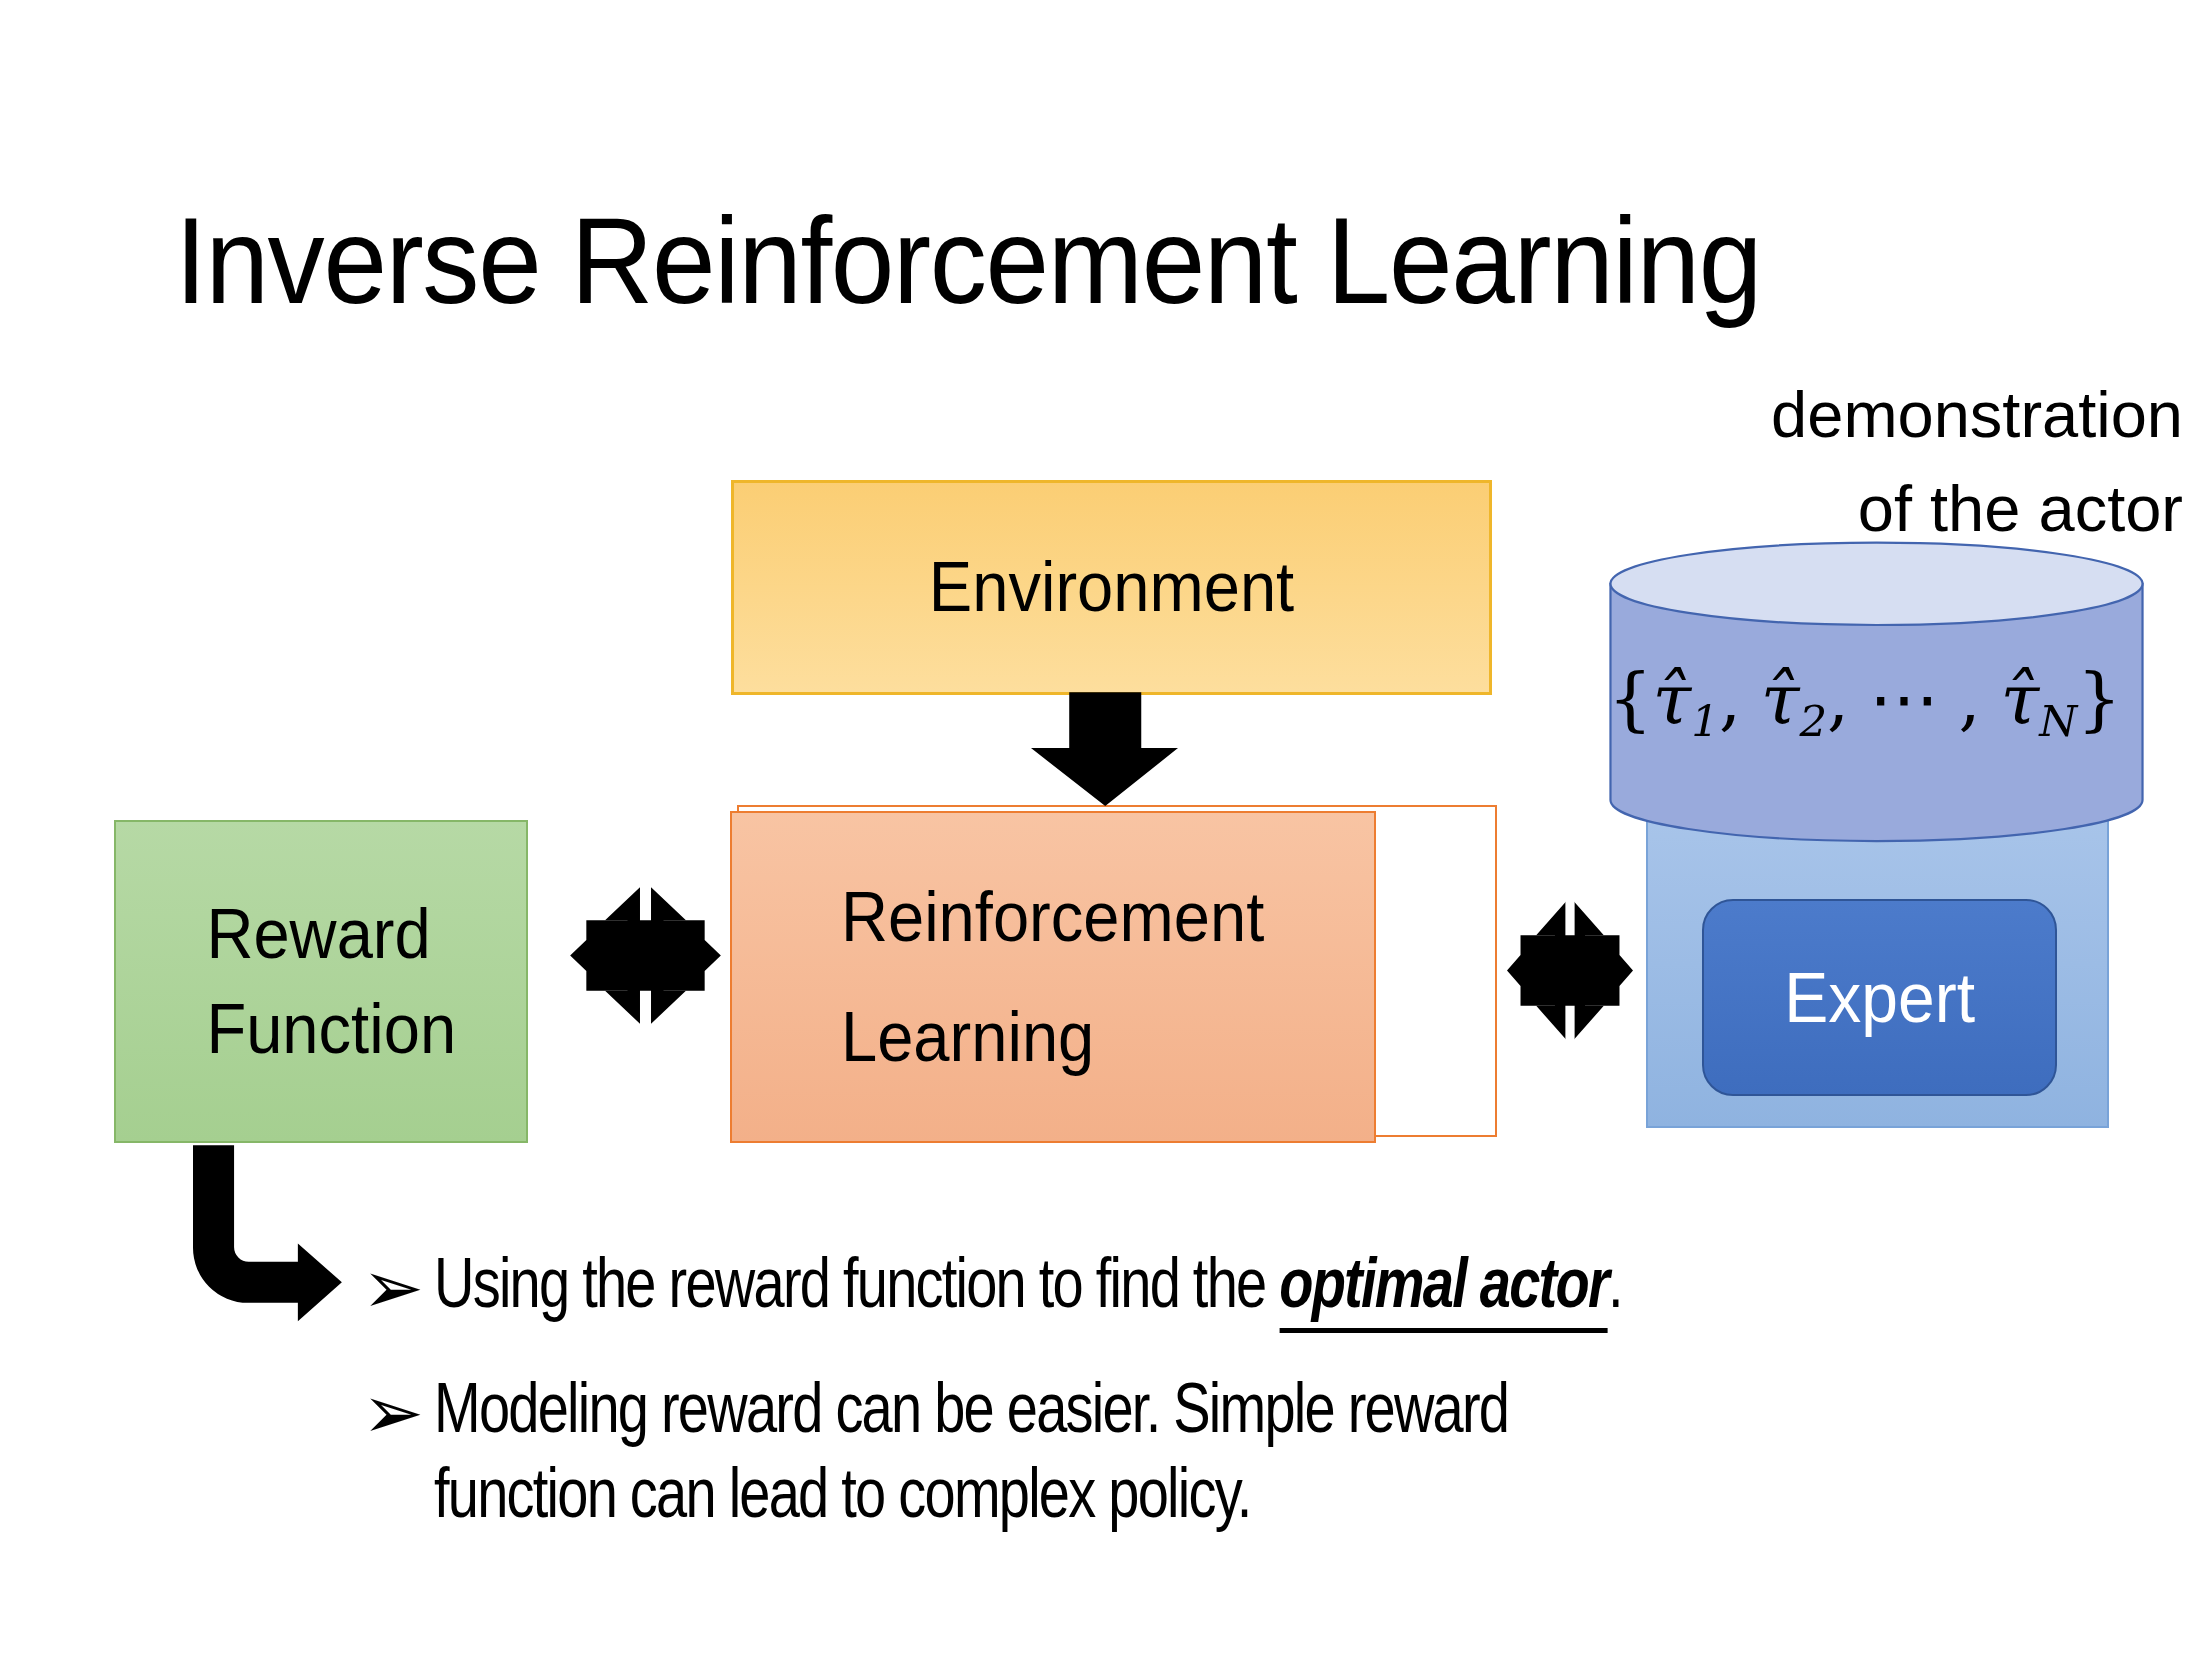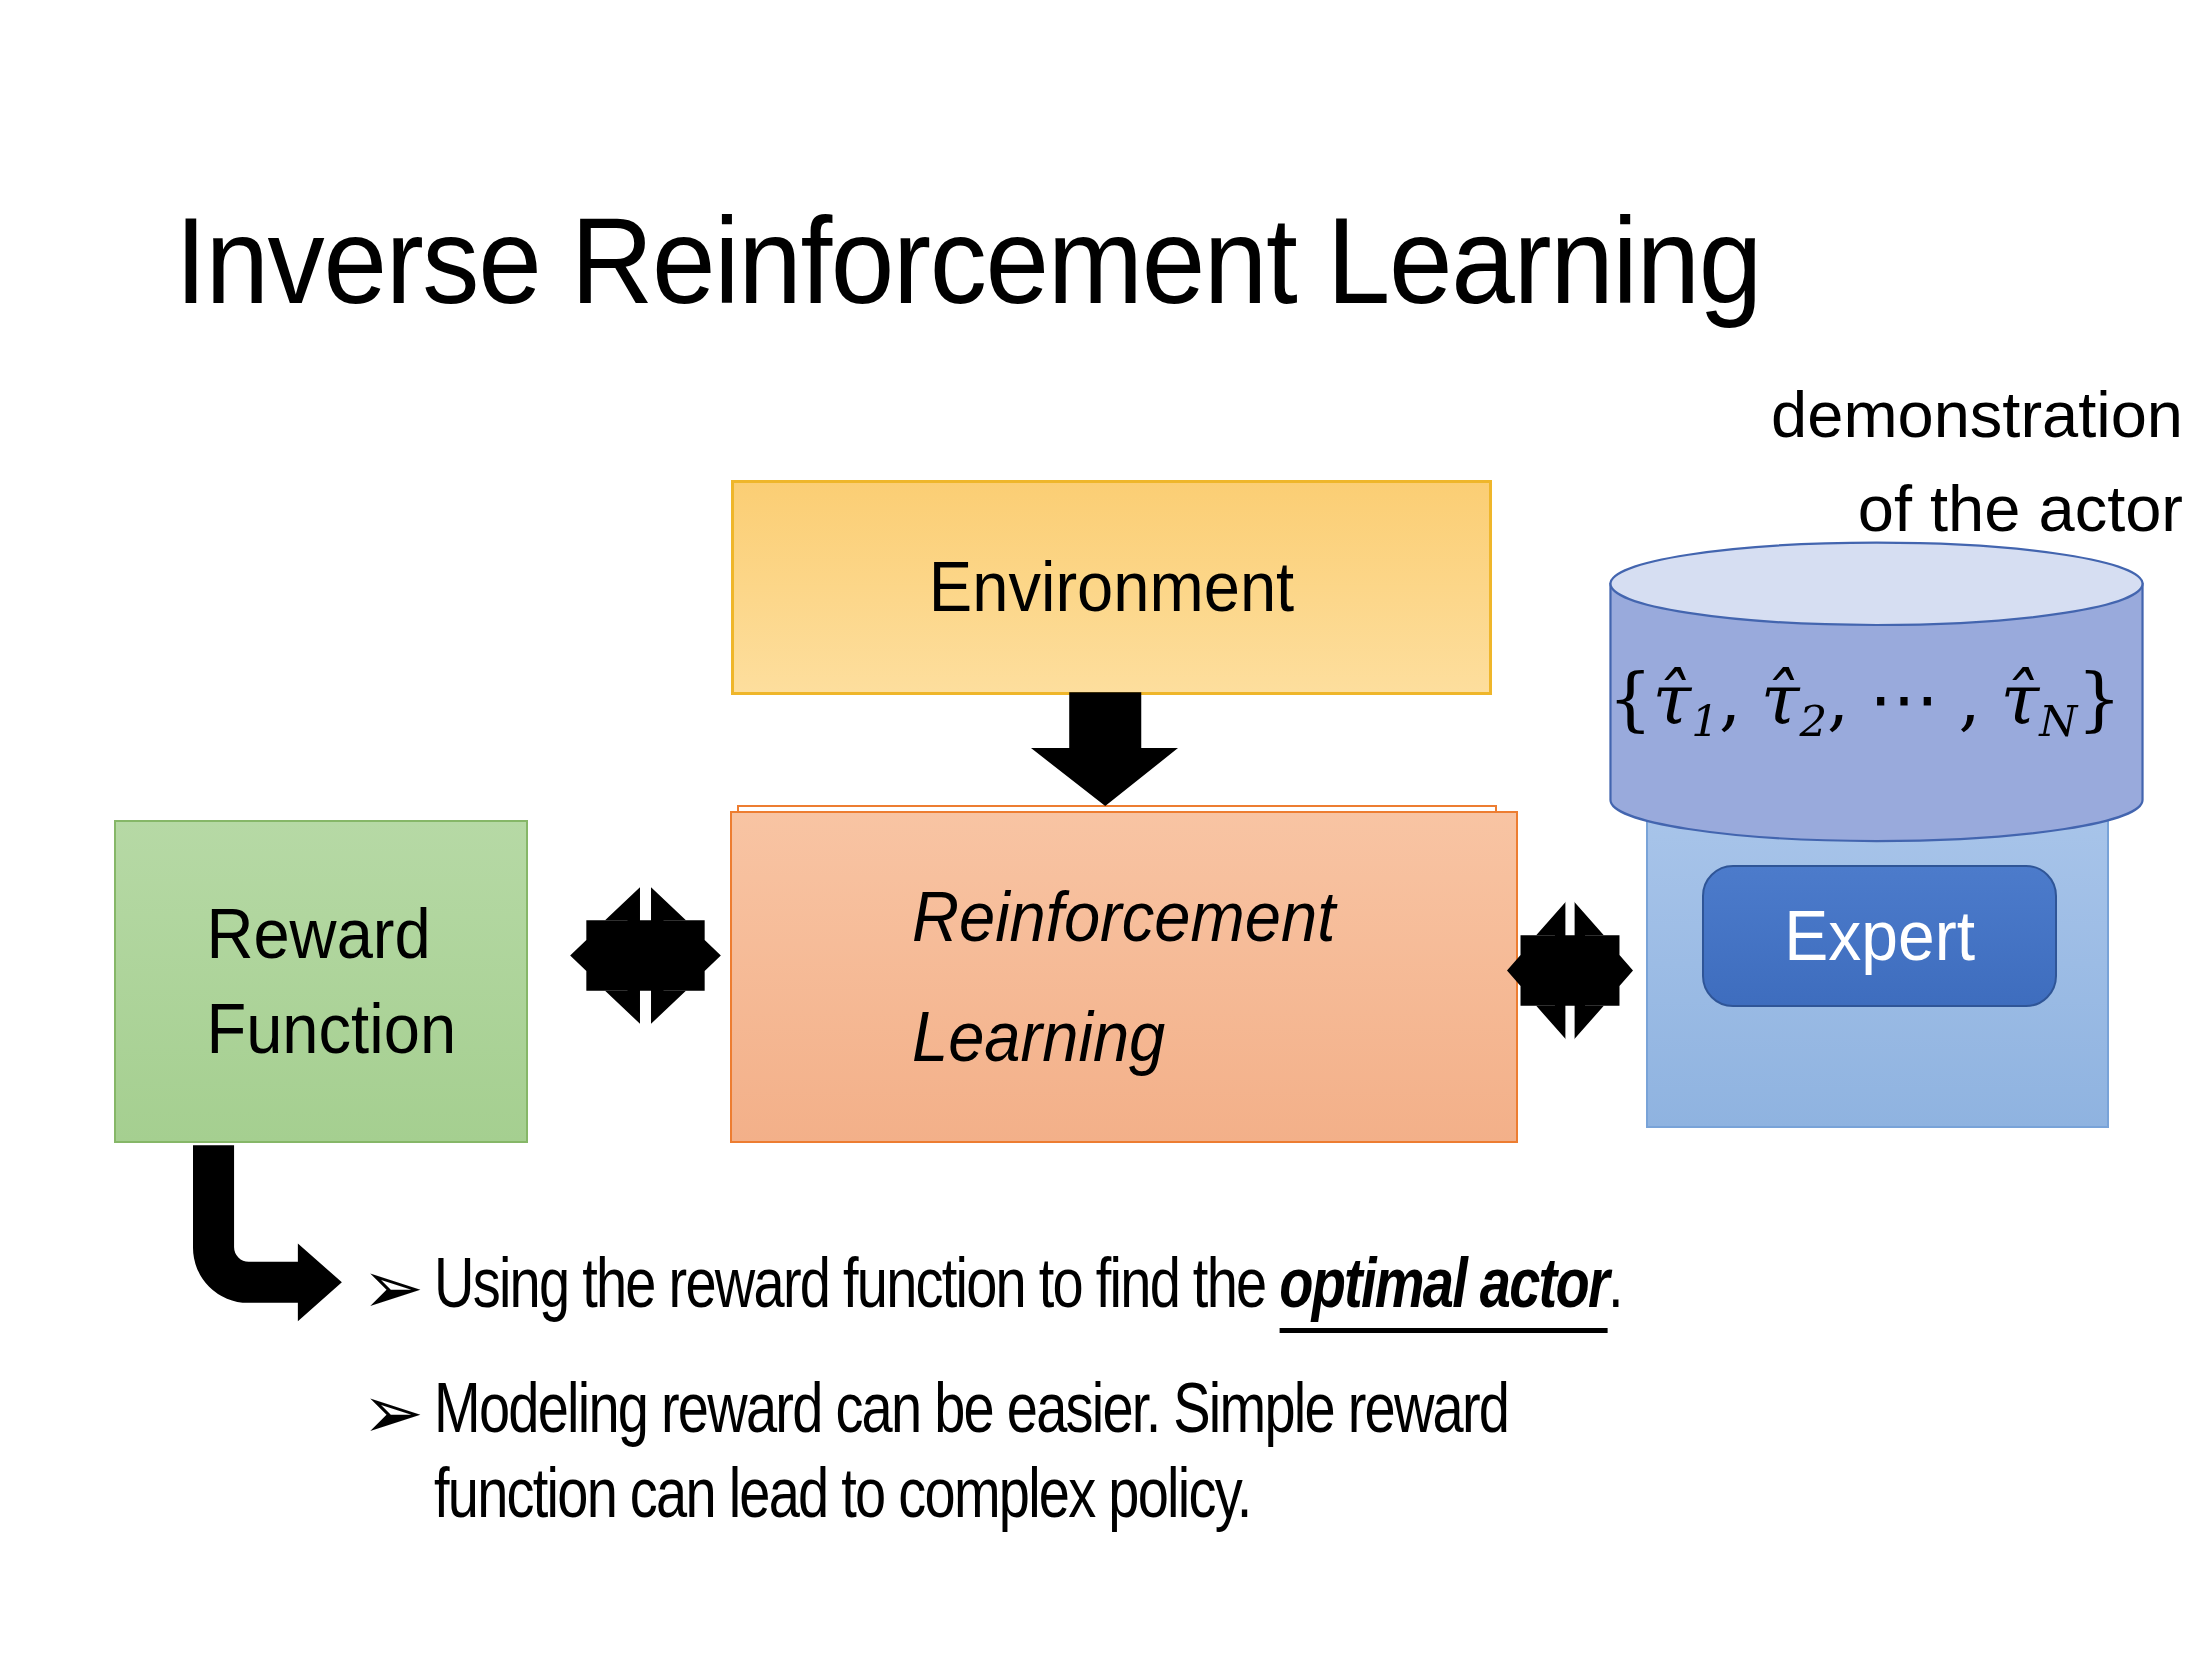--- a/index.html
+++ b/index.html
@@ -29,42 +29,41 @@
     left:731px;top:480px;width:761px;height:215px;
     background:linear-gradient(180deg,var(--environment-fill-top,#FBCE74),var(--environment-fill-bottom,#FDDE9D));
     border:3.7px solid var(--environment-border,#EFB62A);
   }
 
   .rl-echo{
     left:737px;top:805px;width:760px;height:332px;
     border:2.2px solid var(--rl-border,#ED7D31);background:transparent;box-sizing:border-box;
   }
   .rl-box{
-    left:730px;top:811px;width:788px;height:332px;
+    left:730px;top:811px;width:646px;height:332px;
     background:linear-gradient(180deg,var(--rl-fill-top,#F8C4A3),var(--rl-fill-bottom,#F3B089));
     border:2.9px solid var(--rl-border,#ED7D31);
-    font-style:italic;
   }
   .rl-box .box-label{line-height:1.72;}
 
   .reward-box{
     left:114px;top:820px;width:414px;height:323px;
     background:linear-gradient(180deg,var(--reward-fill-top,#B6D9A5),var(--reward-fill-bottom,#A5CF90));
     border:2.2px solid var(--reward-border,#86B768);
     padding-left:20px;
   }
 
   .expert-container{
     left:1646px;top:798px;width:459px;height:326px;
     background:linear-gradient(180deg,var(--container-fill-top,#A9C5EA),var(--container-fill-bottom,#8FB3E0));
     border:2.2px solid var(--container-border,#79A3D8);
     z-index:1;
   }
   .expert-box{
-    left:1702px;top:865px;width:355px;height:142px;border-radius:31px;
+    left:1702px;top:899px;width:355px;height:197px;border-radius:31px;
     background:linear-gradient(180deg,var(--expert-fill-top,#4C7BCB),var(--expert-fill-bottom,#3E6DBE));
     border:2.9px solid var(--expert-border,#2F5597);
     z-index:3;
   }
   .expert-box .box-label{color:#fff;font-size:71px;}
 
   
   .cylinder{left:1608px;top:539px;width:537px;height:316px;z-index:2;}
   .formula{
     left:1608px;top:658px;width:537px;text-align:left;z-index:2;

